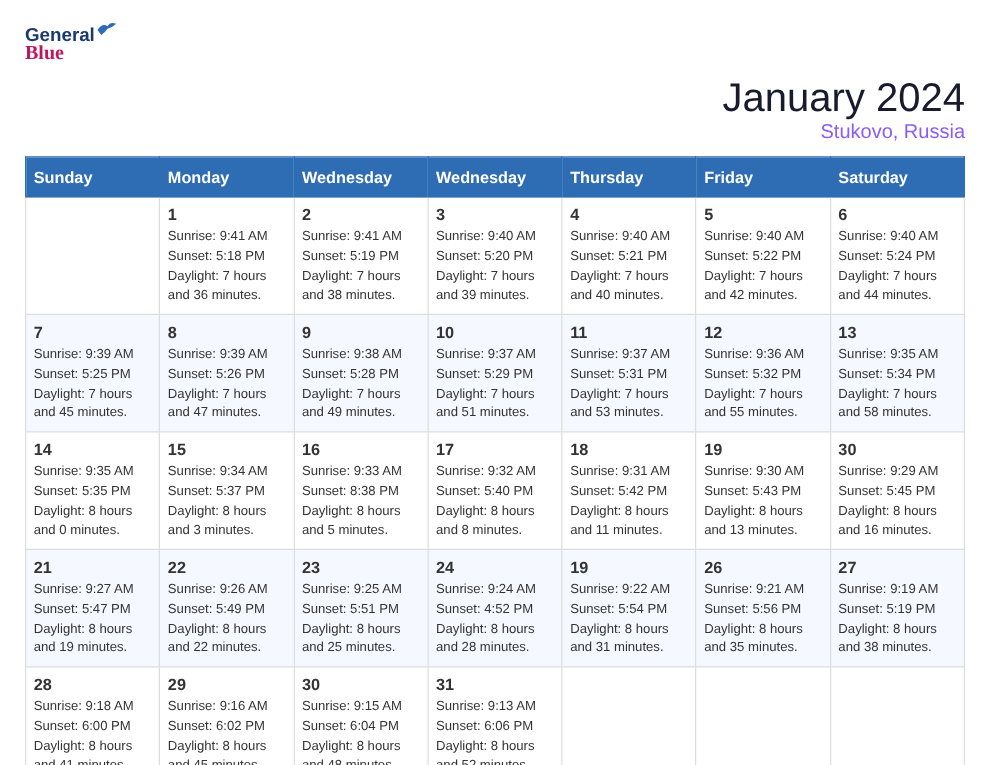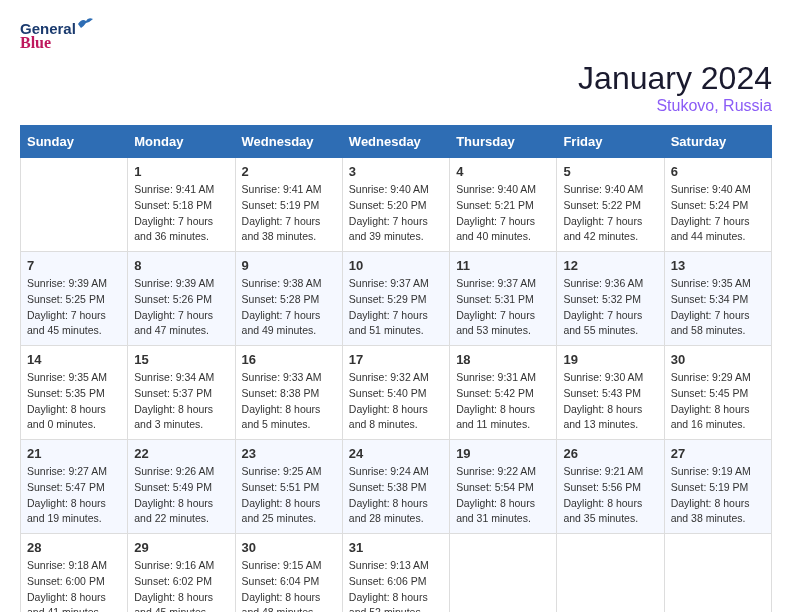--- a/index.html
+++ b/index.html
@@ -305,21 +305,21 @@
           <div class="day-info">
             <div>Sunrise: 9:25 AM</div>
             <div>Sunset: 5:51 PM</div>
             <div>Daylight: 8 hours and 25 minutes.</div>
           </div>
         </td>
         <td>
           <span class="day-number">24</span>
           <div class="day-info">
             <div>Sunrise: 9:24 AM</div>
-            <div>Sunset: 5:38 PM</div>
+            <div>Sunset: 4:52 PM</div>
             <div>Daylight: 8 hours and 28 minutes.</div>
           </div>
         </td>
         <td>
           <span class="day-number">19</span>
           <div class="day-info">
             <div>Sunrise: 9:22 AM</div>
             <div>Sunset: 5:54 PM</div>
             <div>Daylight: 8 hours and 31 minutes.</div>
           </div>

